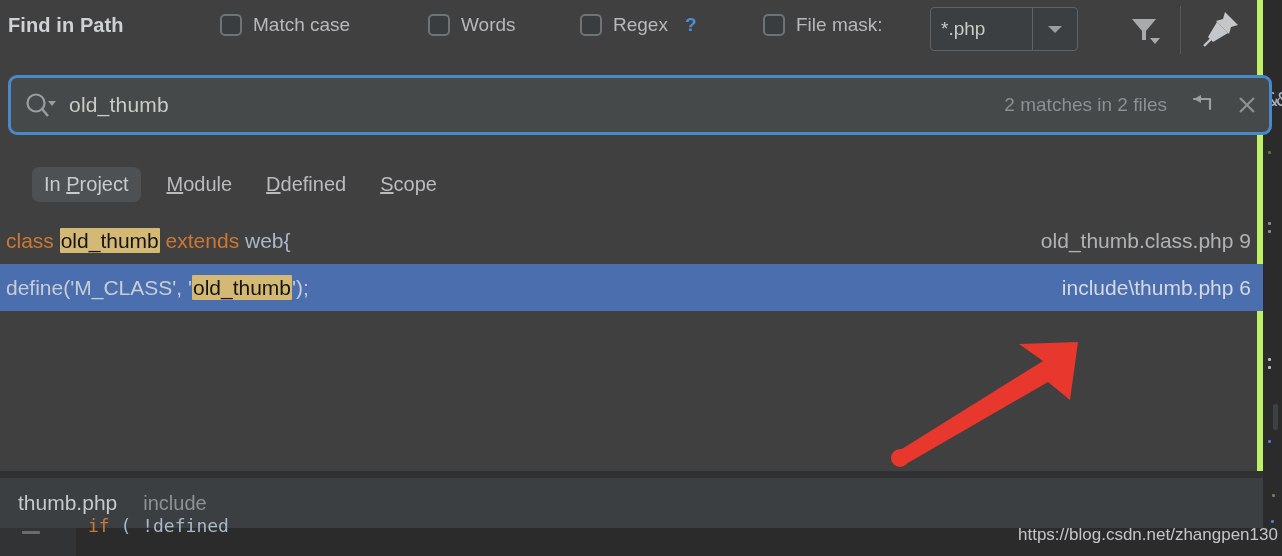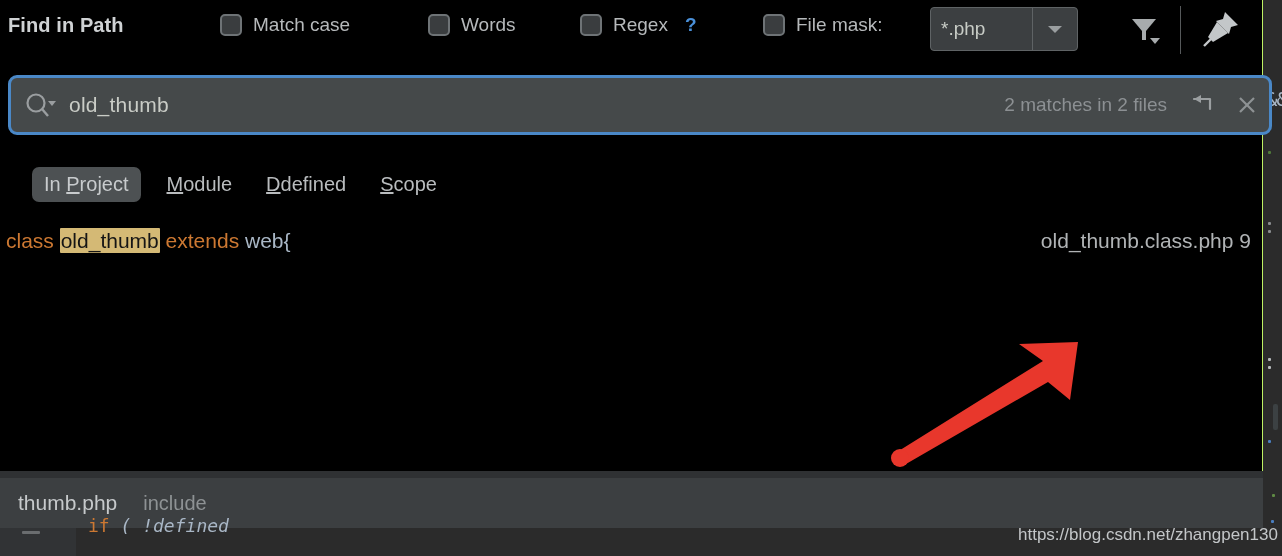--- a/index.html
+++ b/index.html
@@ -48,22 +48,22 @@
     border-radius: 2px;
   }
 
   
   .find-panel {
     position: absolute;
     left: 0;
     top: 0;
     width: 1263px;
     height: 556px;
-    background: #000000;
-    border-right: 1px solid #bef264;
+    background: #404040;
+    border-right: 6px solid #bef264;
     box-sizing: border-box;
   }
 
   
   .options-row {
     position: absolute;
     left: 0; top: 0;
     width: 1263px;
     height: 62px;
   }
@@ -337,21 +337,21 @@
   }
   .preview-code {
     position: absolute;
     left: 88px;
     top: -13px;
     font-family: "DejaVu Sans Mono", monospace;
     font-size: 18px;
     color: #cc7832;
     white-space: nowrap;
   }
-  .preview-code .sym { color: #a9b7c6; font-style: italic; }
+  .preview-code .sym { color: #a9b7c6; }
 
   
   .watermark {
     position: absolute;
     left: 1018px;
     top: 525px;
     font-size: 17px;
     color: #c3c6c8;
     white-space: nowrap;
     z-index: 40;
@@ -459,20 +459,24 @@
       <div class="scope-tab" style="margin-left:6px;"><span class="mn">S</span><span>cope</span></div>
     </div>
 
     <div class="results">
 
       <div class="result-row">
         <div class="row-code"><span class="kw">class </span><span class="hl">old_thumb</span><span class="kw"> extends </span><span class="plain">web{</span></div>
         <div class="row-file">old_thumb.class.php 9</div>
       </div>
 
+      <div class="result-row selected">
+        <div class="row-code"><span class="plain-sel">define('M_CLASS', '</span><span class="hl">old_thumb</span><span class="plain-sel">');</span></div>
+        <div class="row-file">include\thumb.php 6</div>
+      </div>
 
     </div>
 
     <svg class="arrow-svg" viewBox="0 0 220 140">
       <polygon points="17,122 163,31 139,14 198,12 190,70 168,52 26,134" fill="#e8372c"></polygon>
       <circle cx="20" cy="128" r="9" fill="#e8372c"></circle>
     </svg>
 
     <div class="preview-sep"></div>
     <div class="preview-head">

